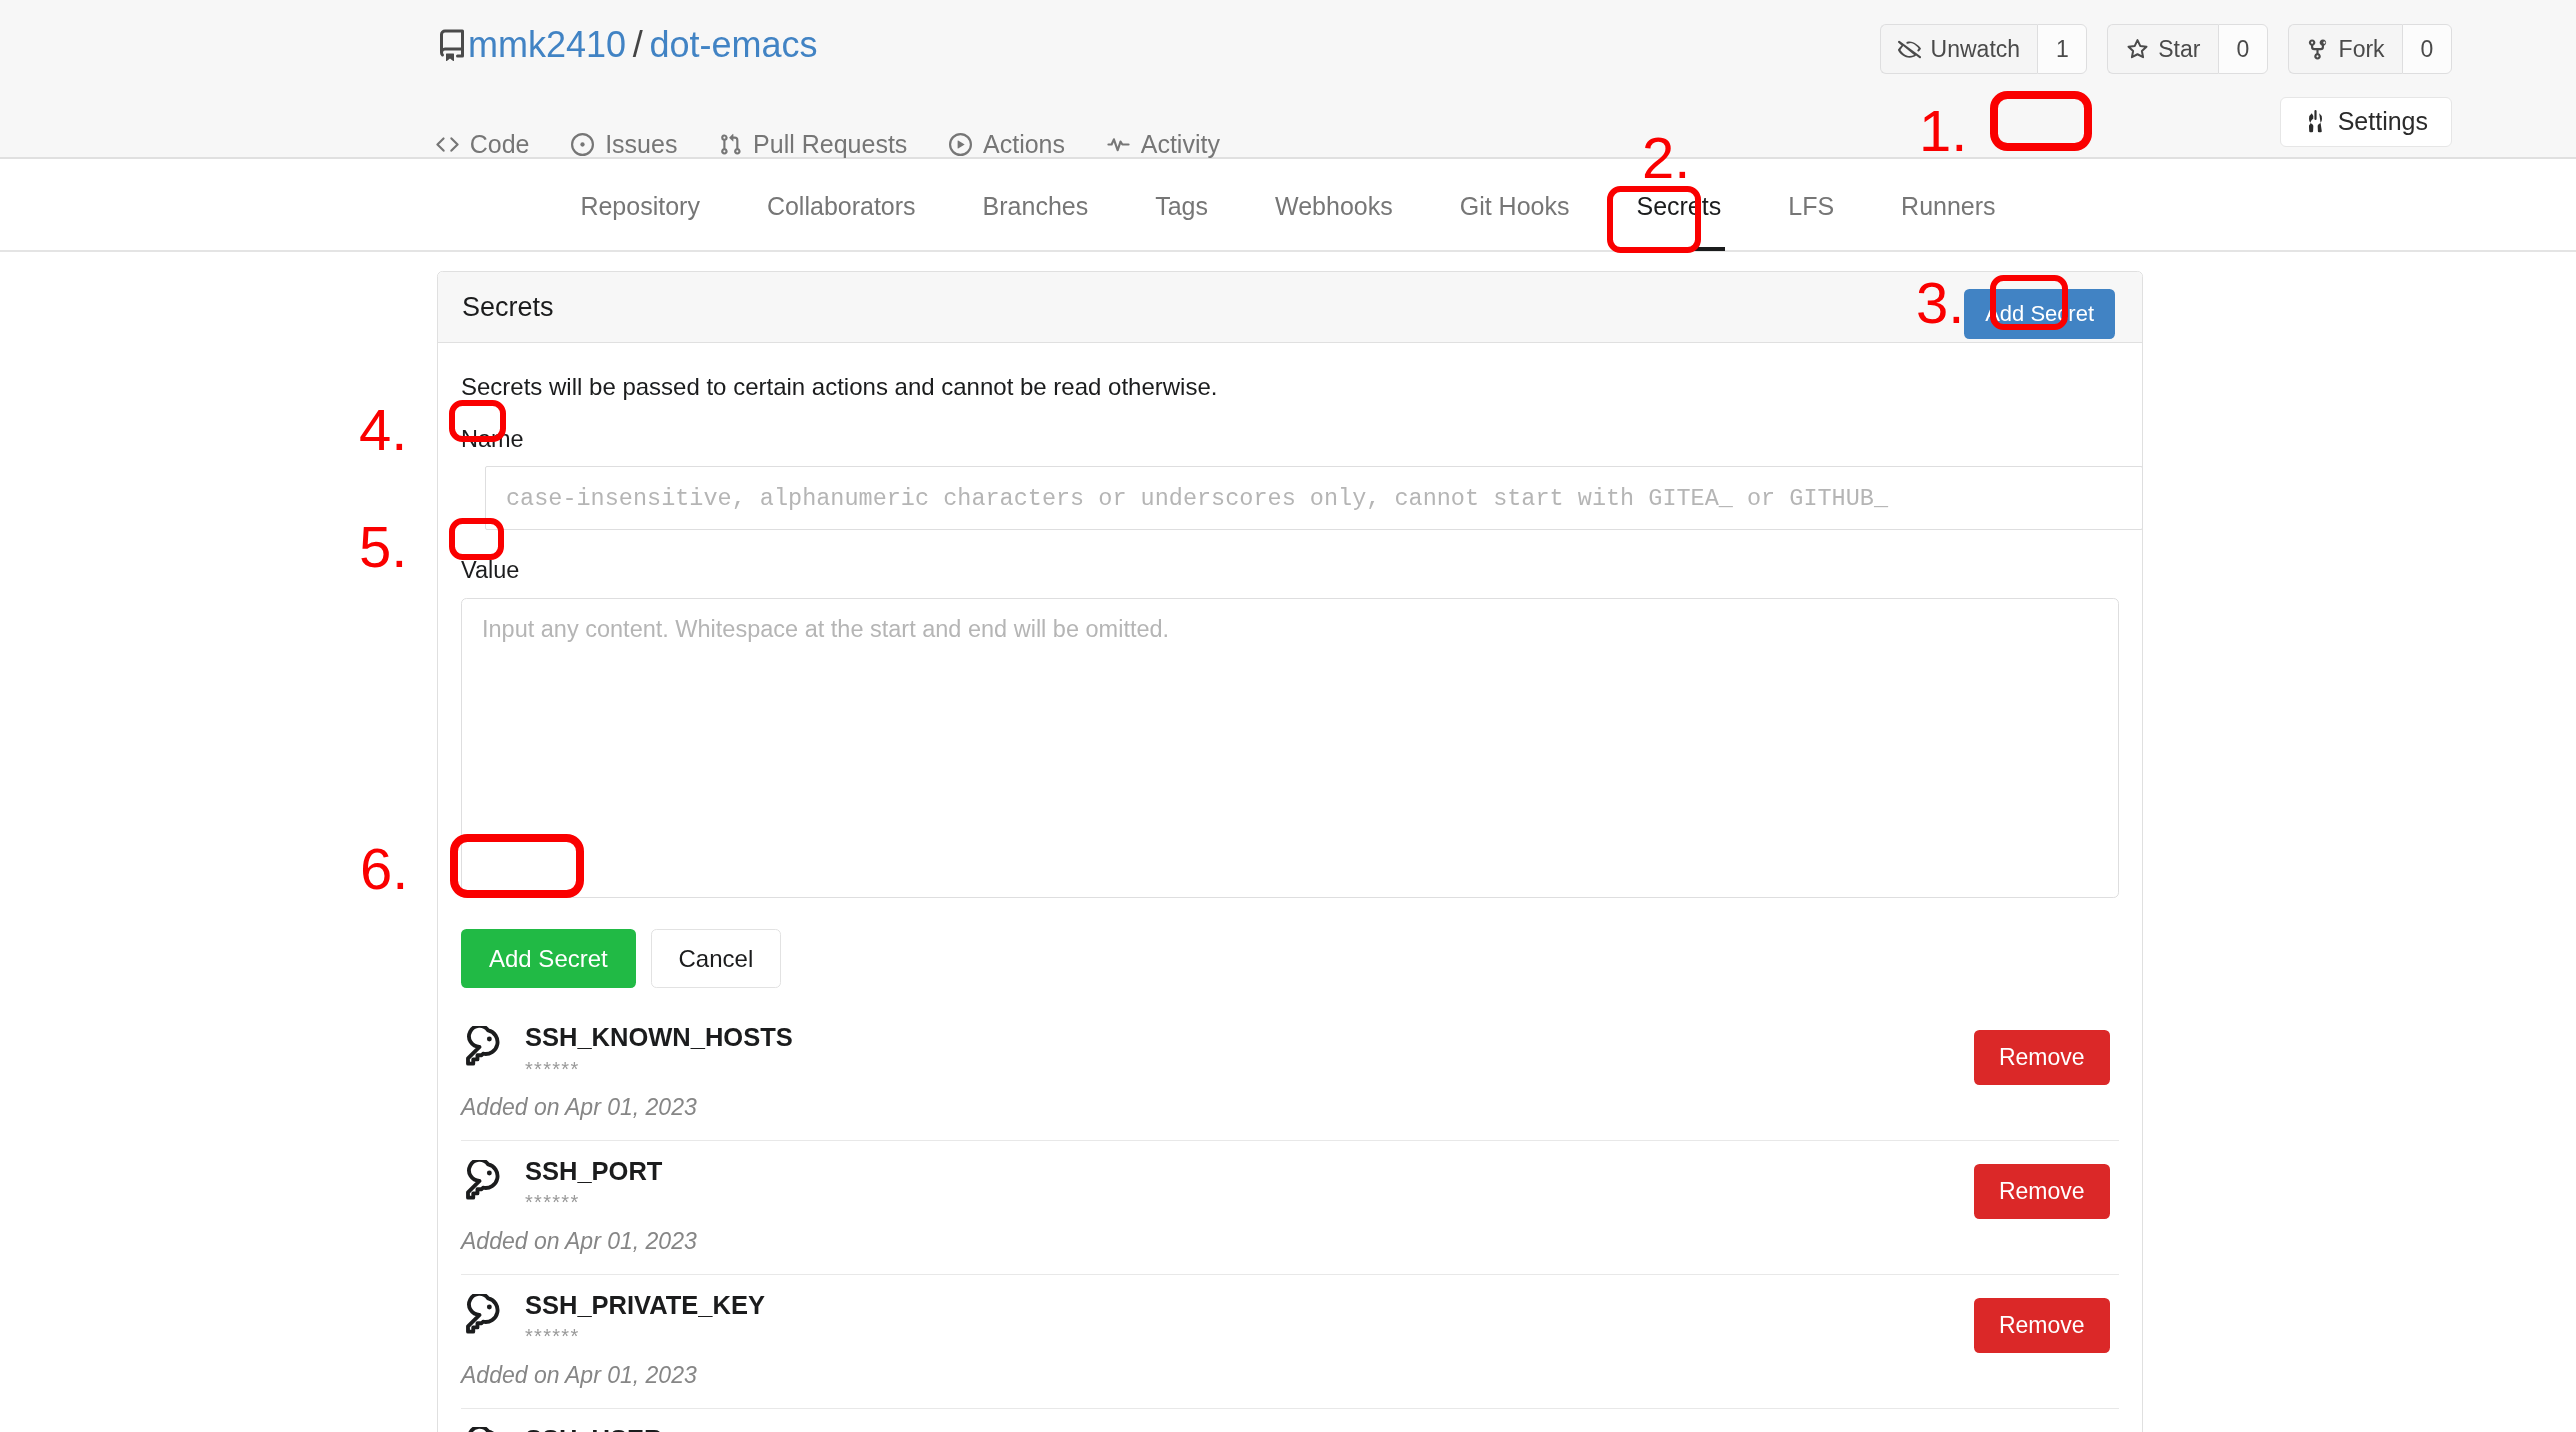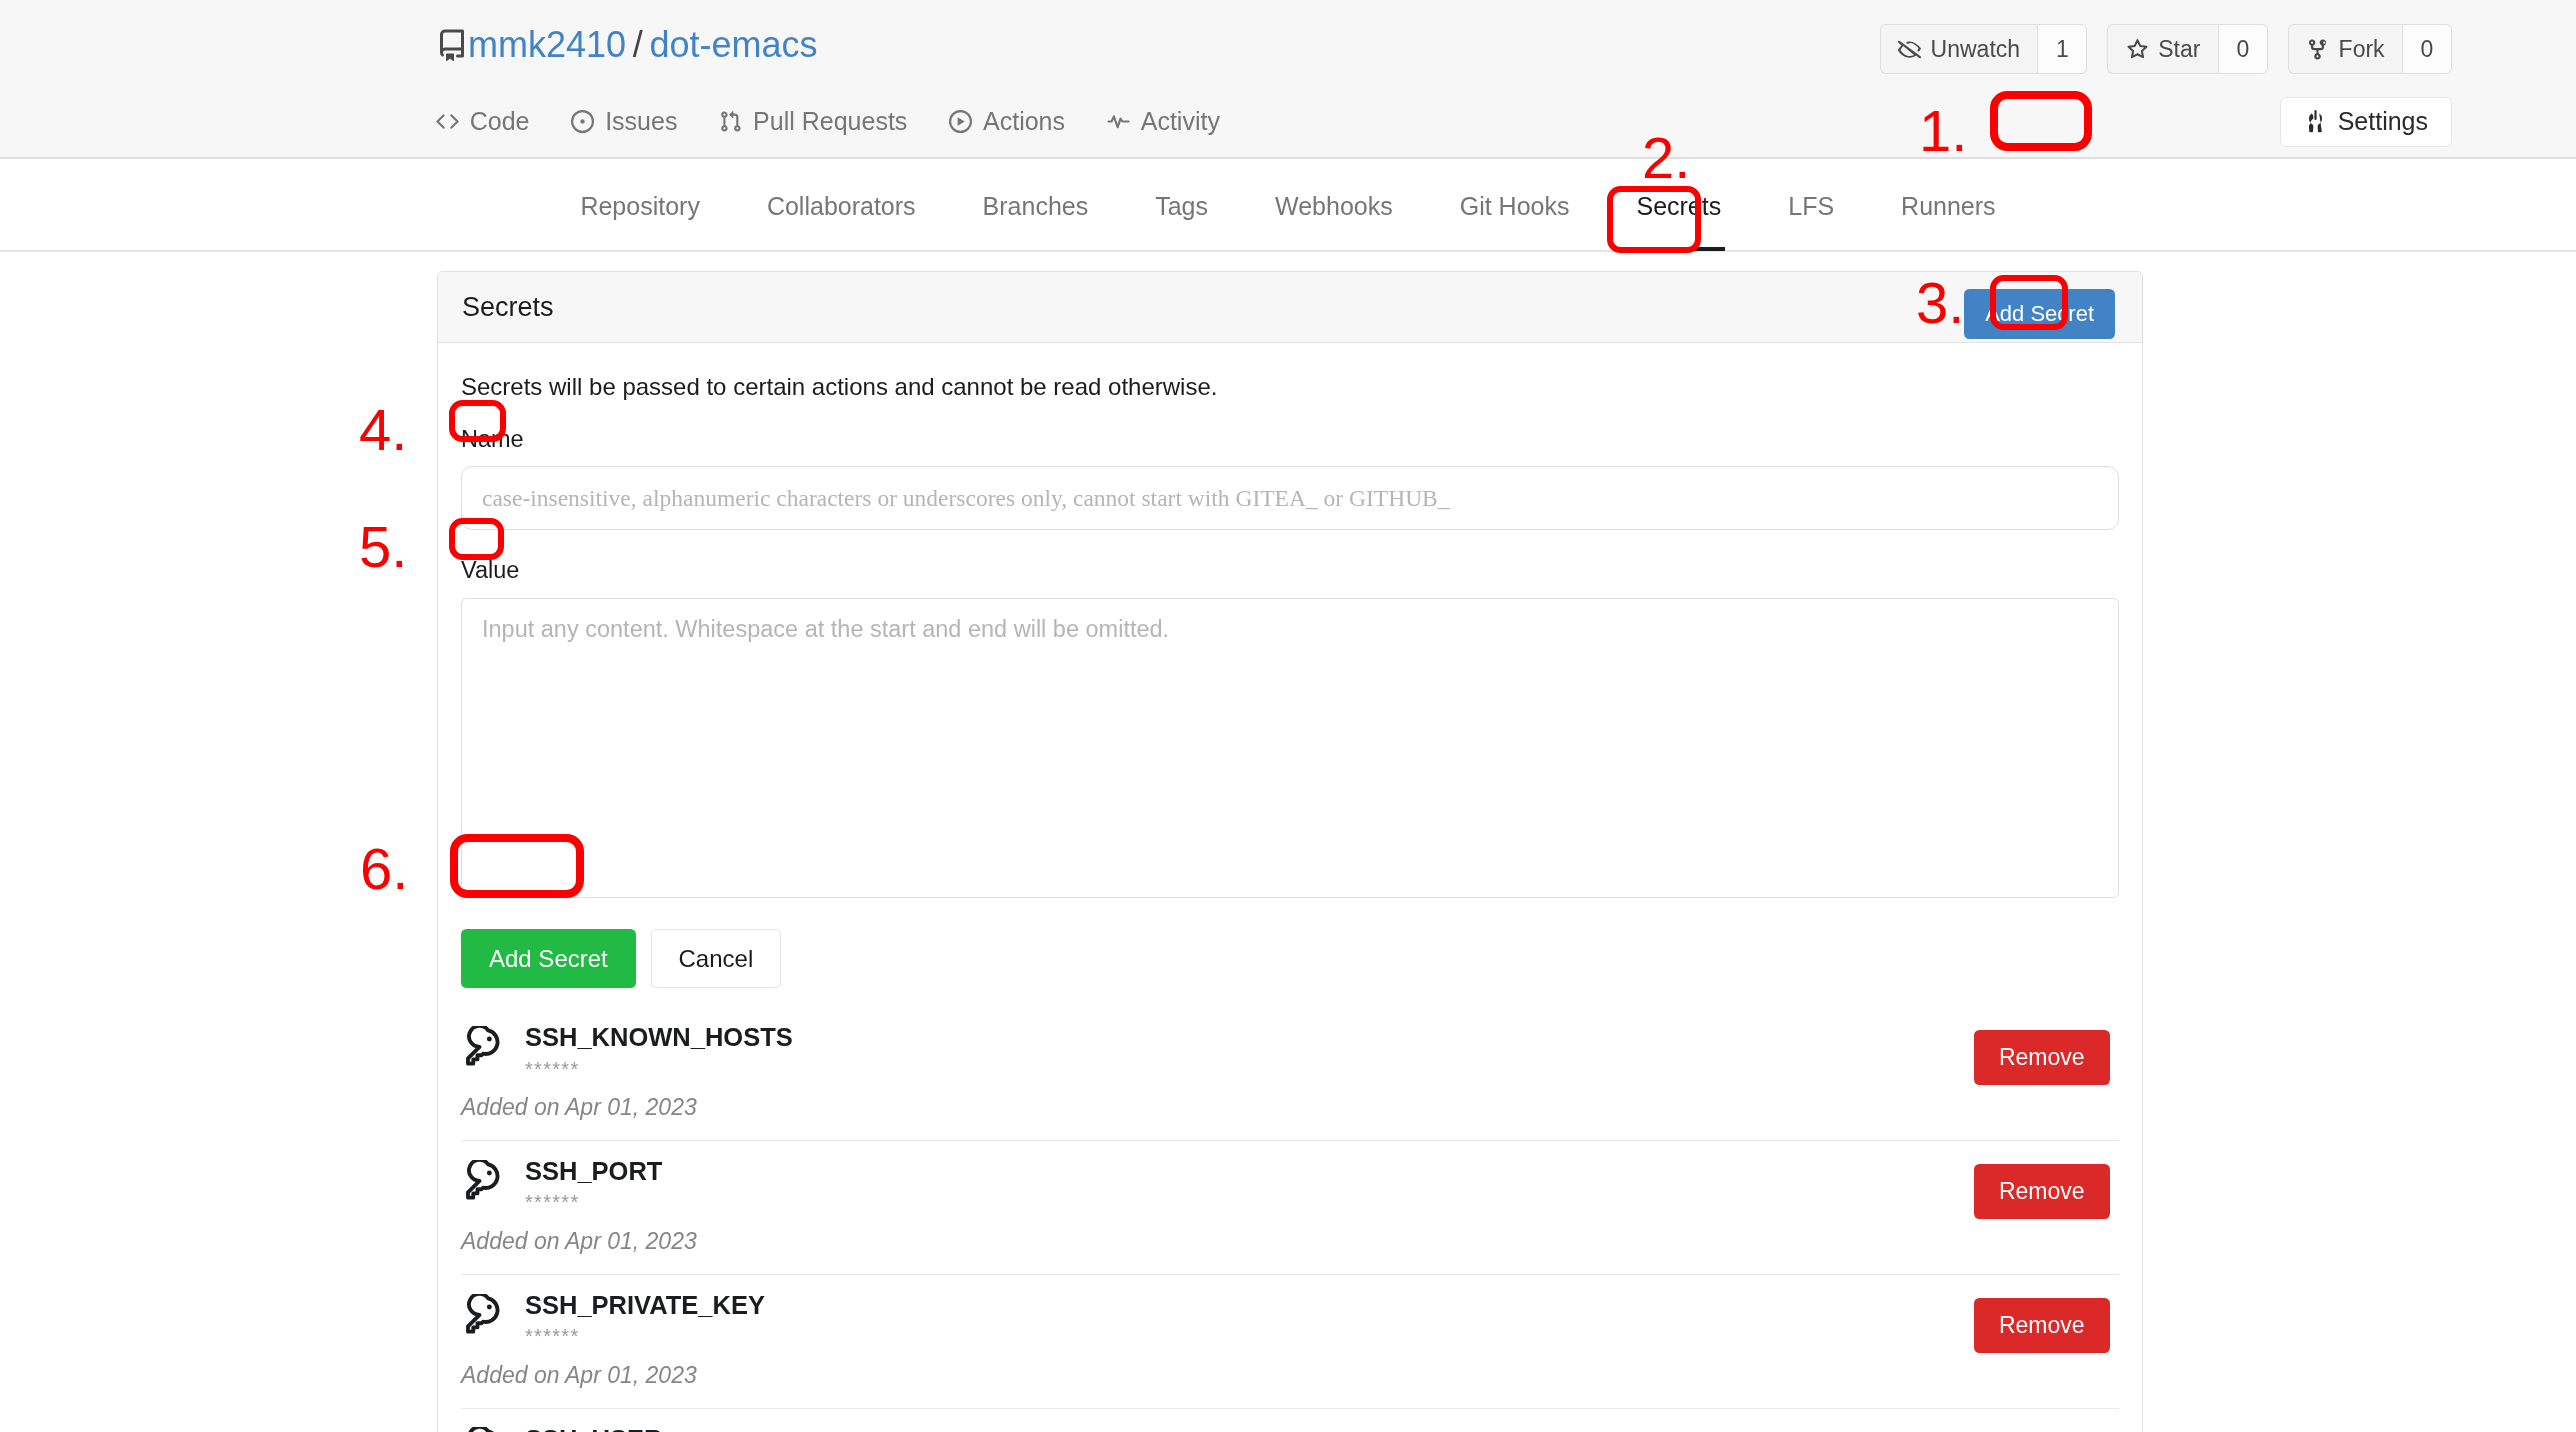--- a/index.html
+++ b/index.html
@@ -36,21 +36,21 @@
     background: #f5f5f5; border: 1.3px solid #dededf;
     color: #4a4a4a; font-size: 23px; padding: 0 17.4px; gap: 9.4px;
   }
   .btn-group .seg.first { border-radius: 6px 0 0 6px; border-right: none; text-align: right; }
   .btn-group .seg.count { border-radius: 0 6px 6px 0; min-width: 50px; padding: 0 12px; background:#fcfcfc;}
   .seg svg { display:block; }
 
   
   .main-nav {
     position: absolute; left: 0; top: 107px; width: 2576px; height: 52px;
-    display: flex; align-items: flex-start; padding-left: 436px; gap: 42px;
+    display: flex; align-items: flex-end; padding-left: 436px; gap: 42px;
   }
   .main-nav .navitem {
     display: flex; align-items: center; gap: 10.7px;
     color: #767676; font-size: 25px; white-space: nowrap;
   }
   .settings-btn {
     position: absolute; right: 124px; top: 97px;
     display: flex; align-items: center; gap: 10.7px;
     background: #fff; border: 1.3px solid #e6e6e6; border-radius: 6px;
     padding: 9.4px 23px; font-size: 25px; color: #2b2b2b; white-space: nowrap;
@@ -84,23 +84,23 @@
     font-size: 27px; color: #1b1c1d; border-radius: 4.7px 4.7px 0 0;
   }
   .panel-body { padding: 29.5px 23px 0 23px; }
   .desc { font-size: 24px; color: #1b1c1d; margin-bottom: 25.5px; }
 
   .field-label { font-size: 23.5px; color: #1b1c1d; display:inline-block; }
   .name-label-wrap { margin-bottom: 13.4px; }
   .value-label-wrap { margin-top: 27px; margin-bottom: 13.4px; }
 
   .text-input {
-    width: 100%; height: 64px; border: 1.3px solid #dededf; border-radius: 11px;
+    width: 100%; height: 64px; border: 1.3px solid #dededf; border-radius: 2px;
     font-size: 23.5px; color: #1b1c1d; padding: 0 20px;
-    font-family: Liberation Serif, serif; background: #fff;
+    font-family: Liberation Mono, monospace; background: #fff; margin-left: 24px;
   }
   .text-input::placeholder { color: #b5b5b5; }
   .text-area {
     width: 100%; height: 300px; border: 1.3px solid #dededf; border-radius: 5.4px;
     font-size: 23.5px; color: #1b1c1d; padding: 17.4px 20px; resize: none;
     font-family: "Liberation Sans", sans-serif; background: #fff;
     overflow: hidden;
   }
   .text-area::placeholder { color: #b5b5b5; }
 

